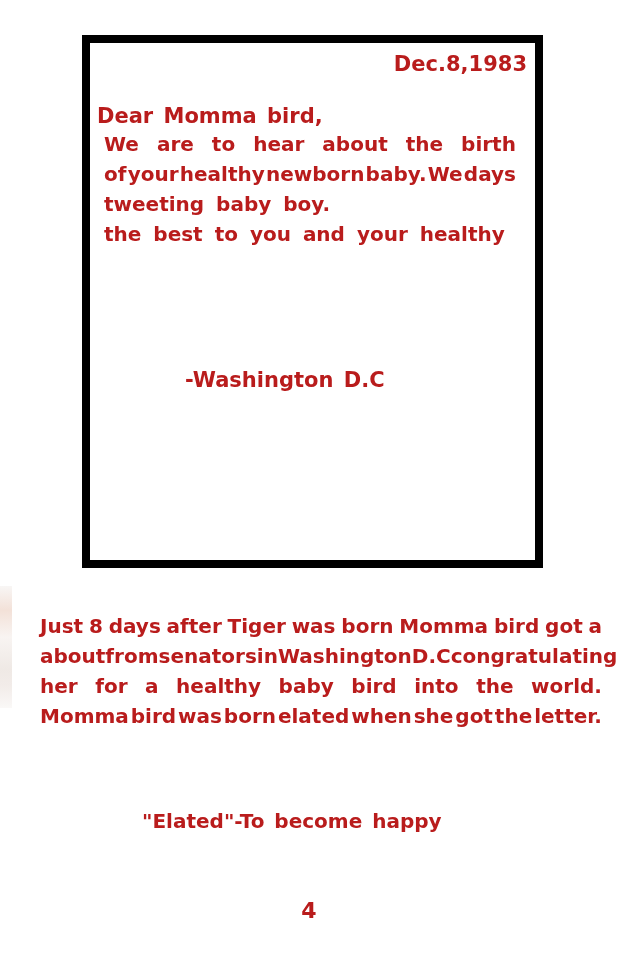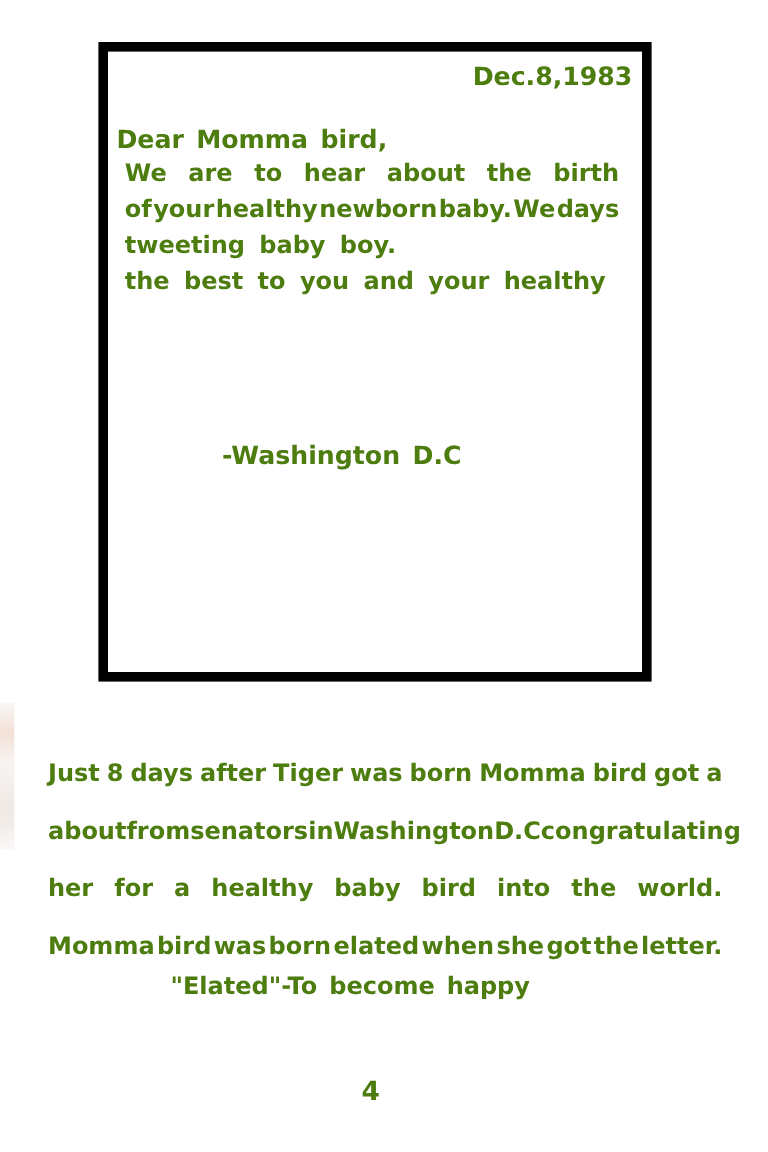--- a/index.html
+++ b/index.html
@@ -8,21 +8,21 @@
     background: #ffffff;
   }
   .page {
     position: relative;
     width: 640px;
     height: 960px;
     background: #ffffff;
     overflow: hidden;
     font-family: "DejaVu Sans", "Liberation Sans", sans-serif;
     font-weight: bold;
-    color: #4d7c0f;
+    color: #b91c1c;
   }
   
   .edge-artifact {
     position: absolute;
     left: 0;
     top: 586px;
     width: 12px;
     height: 122px;
     background: linear-gradient(180deg,
       #f8f6f5 0%,
@@ -83,21 +83,20 @@
   .caption {
     position: absolute;
     left: 40px;
     top: 611px;
     width: 562px;
     font-size: 20px;
   }
   .caption .line {
     height: 30px;
     line-height: 30px;
-    margin-top: 18px;
   }
   
   .jline {
     display: flex;
     justify-content: space-between;
   }
   .jline span { white-space: nowrap; }
   
   .pline {
     word-spacing: 5px;

